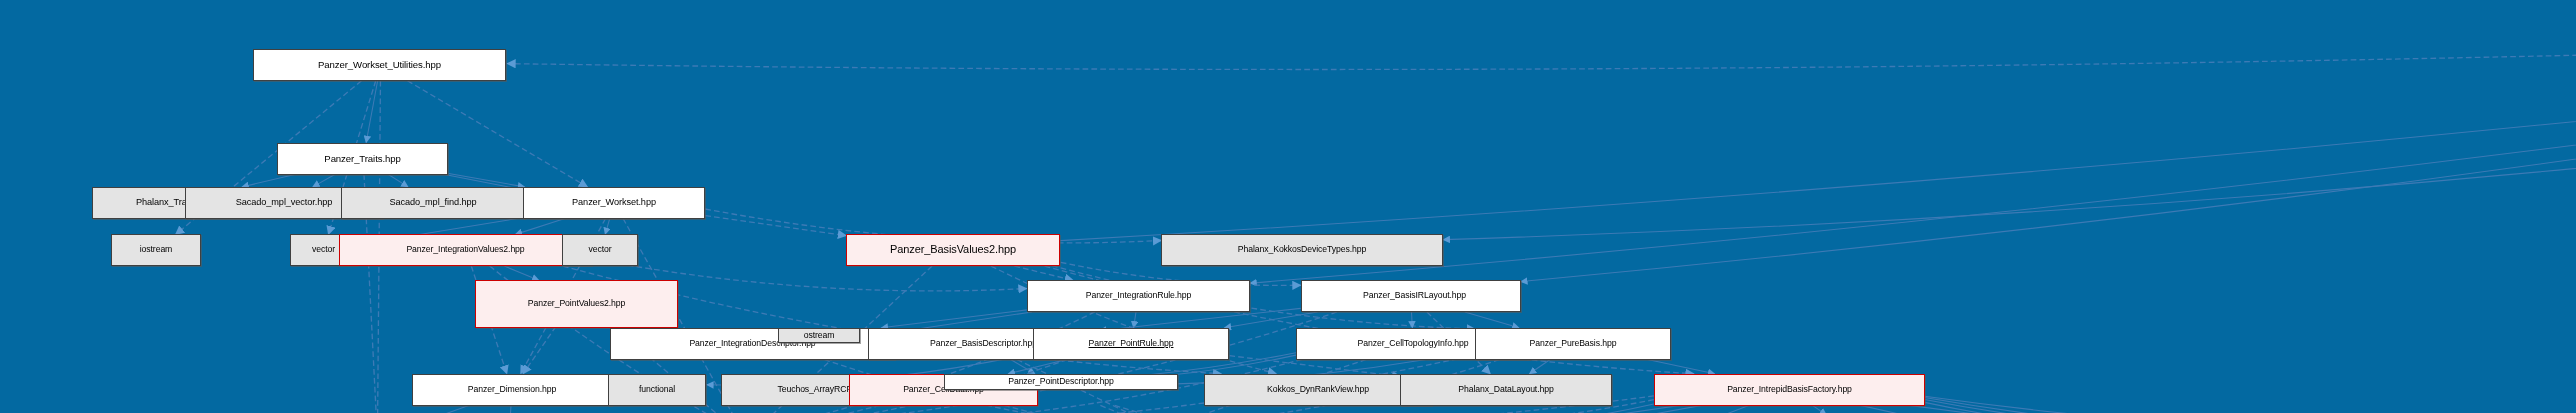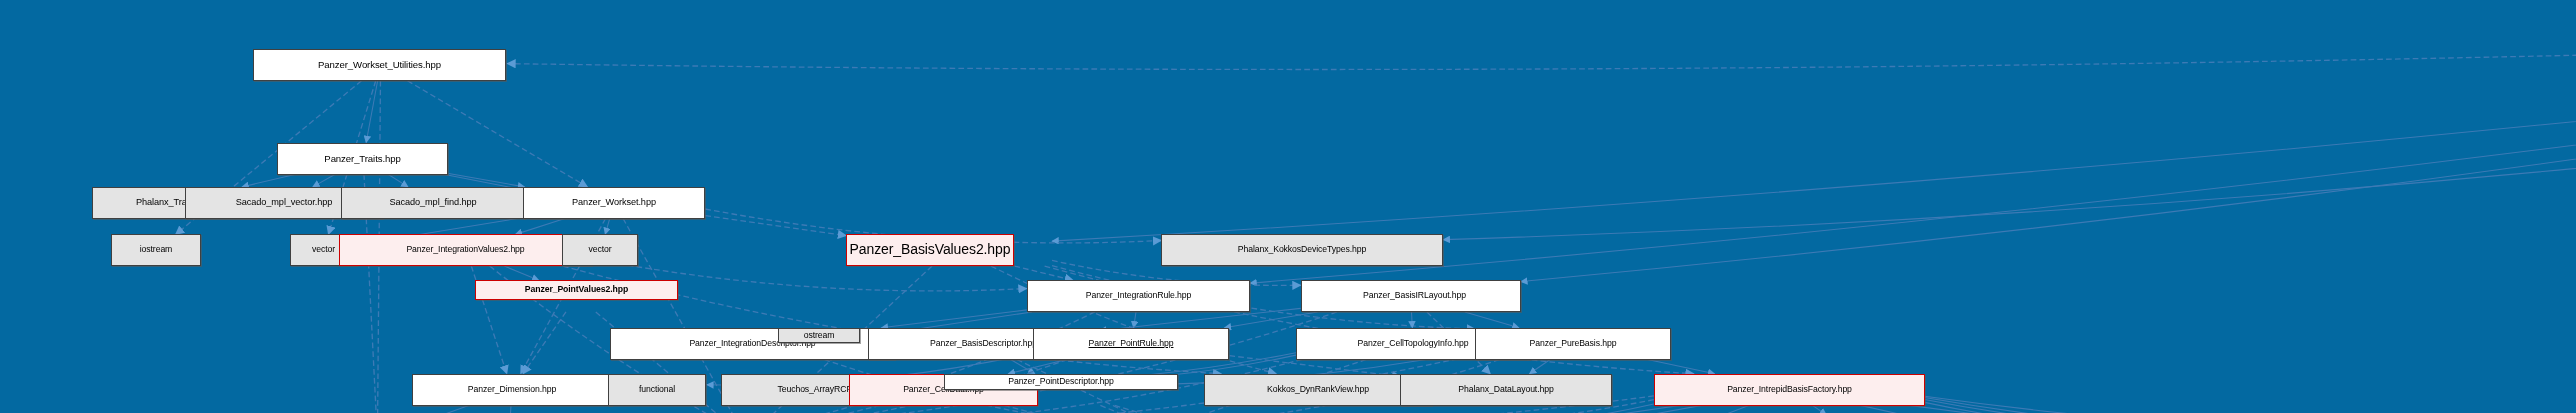--- a/index.html
+++ b/index.html
@@ -130,23 +130,23 @@
       <div class="node white" style="left: 277px; top: 143px; width: 171px; height: 32px; font-size: 9.6px;">Panzer_Traits.hpp</div>
       <div class="node " style="left: 92px; top: 187px; width: 165px; height: 32px; font-size: 9.2px;">Phalanx_Traits.hpp</div>
       <div class="node " style="left: 185px; top: 187px; width: 198px; height: 32px; font-size: 9.2px; text-align: center;">Sacado_mpl_vector.hpp</div>
       <div class="node " style="left: 341px; top: 187px; width: 184px; height: 32px; font-size: 9.2px;">Sacado_mpl_find.hpp</div>
       <div class="node " style="left: 529px; top: 187px; width: 117px; height: 32px; font-size: 9.2px;">Sacado.hpp</div>
       <div class="node white" style="left: 523px; top: 187px; width: 182px; height: 32px; font-size: 9.2px;">Panzer_Workset.hpp</div>
       <div class="node " style="left: 111px; top: 234px; width: 90px; height: 32px; font-size: 8.7px;">iostream</div>
       <div class="node " style="left: 290px; top: 234px; width: 67px; height: 32px; font-size: 8.7px;">vector</div>
       <div class="node red" style="left: 339px; top: 234px; width: 253px; height: 32px; font-size: 8.7px;">Panzer_IntegrationValues2.hpp</div>
       <div class="node " style="left: 562px; top: 234px; width: 76px; height: 32px; font-size: 8.7px;">vector</div>
-      <div class="node red" style="left: 846px; top: 234px; width: 168px; height: 32px; font-size: 14px;">Panzer_BasisValues2.hpp</div>
+      <div class="node red" style="left: 846px; top: 234px; width: 214px; height: 32px; font-size: 11px;">Panzer_BasisValues2.hpp</div>
       <div class="node " style="left: 1161px; top: 234px; width: 282px; height: 32px; font-size: 8.7px;">Phalanx_KokkosDeviceTypes.hpp</div>
-      <div class="node red" style="left: 475px; top: 280px; width: 203px; height: 20px; font-size: 8.7px; font-weight: bold;">Panzer_PointValues2.hpp</div>
+      <div class="node red" style="left: 475px; top: 280px; width: 203px; height: 48px; font-size: 8.7px;">Panzer_PointValues2.hpp</div>
       <div class="node white" style="left: 1027px; top: 280px; width: 223px; height: 32px; font-size: 8.7px;">Panzer_IntegrationRule.hpp</div>
       <div class="node white" style="left: 1301px; top: 280px; width: 220px; height: 32px; font-size: 8.7px; padding-left: 9px;">Panzer_BasisIRLayout.hpp</div>
       <div class="node white" style="left: 610px; top: 328px; width: 285px; height: 32px; font-size: 8.7px;">Panzer_IntegrationDescriptor.hpp</div>
       <div class="node " style="left: 778px; top: 328px; width: 82px; height: 15px; font-size: 8.7px;">ostream</div>
       <div class="node white" style="left: 868px; top: 328px; width: 231px; height: 32px; font-size: 8.7px;">Panzer_BasisDescriptor.hpp</div>
       <div class="node white" style="left: 1033px; top: 328px; width: 196px; height: 32px; font-size: 8.7px; text-decoration: underline;">Panzer_PointRule.hpp</div>
       <div class="node white" style="left: 1296px; top: 328px; width: 234px; height: 32px; font-size: 8.7px;">Panzer_CellTopologyInfo.hpp</div>
       <div class="node white" style="left: 1475px; top: 328px; width: 196px; height: 32px; font-size: 8.7px;">Panzer_PureBasis.hpp</div>
       <div class="node white" style="left: 412px; top: 374px; width: 200px; height: 32px; font-size: 8.7px;">Panzer_Dimension.hpp</div>
       <div class="node " style="left: 608px; top: 374px; width: 98px; height: 32px; font-size: 8.7px;">functional</div>

